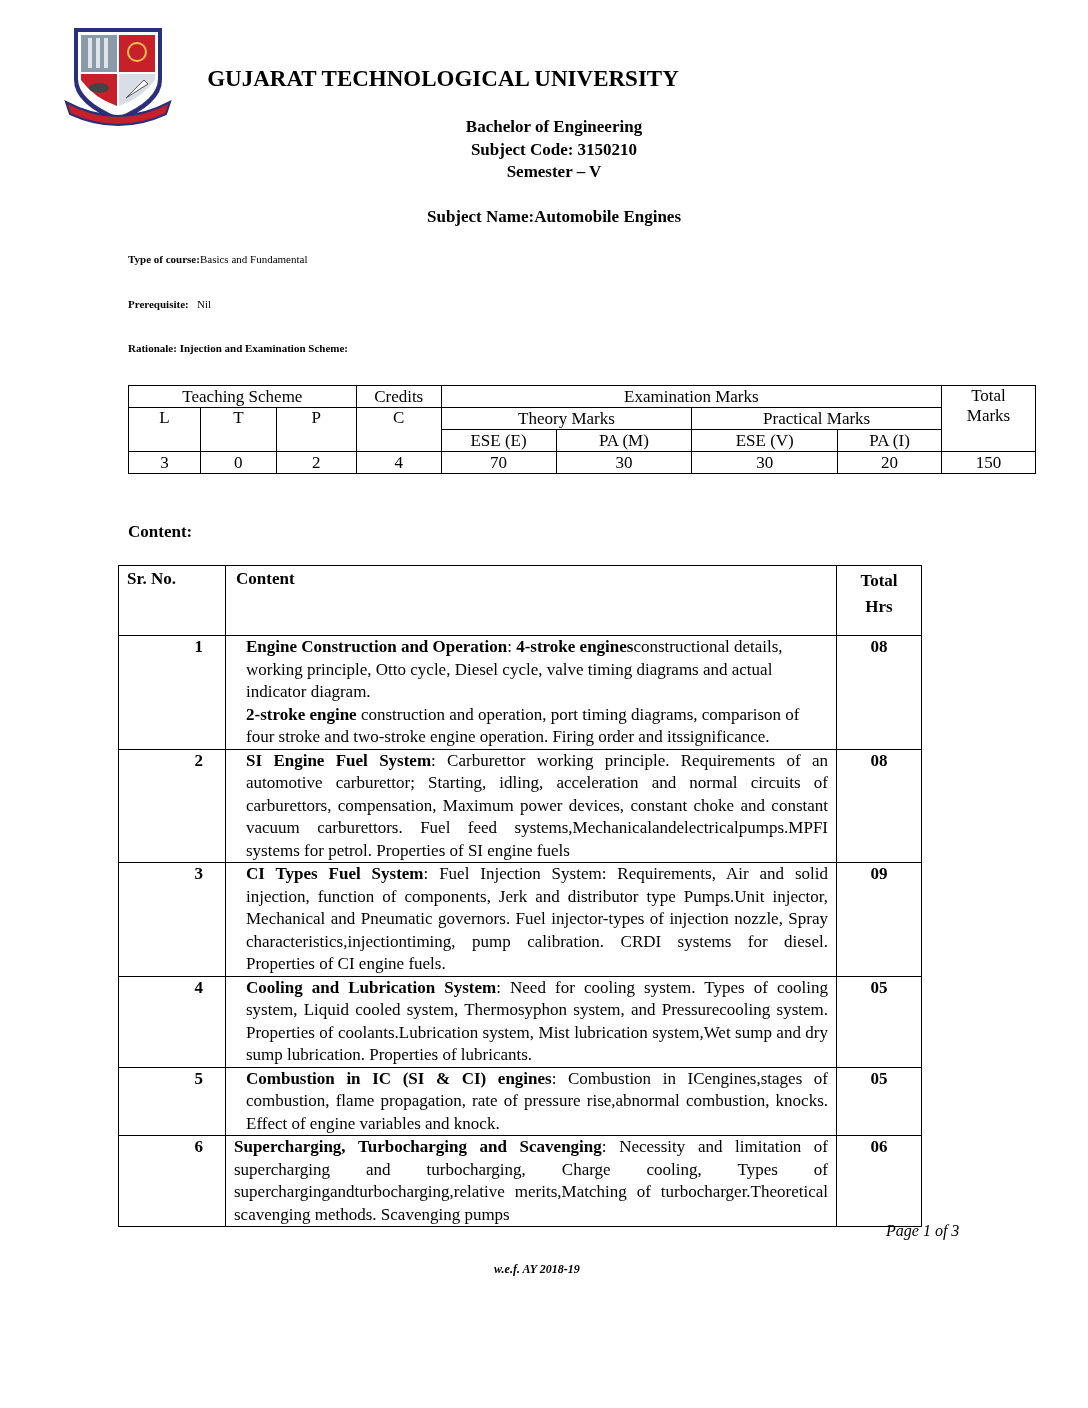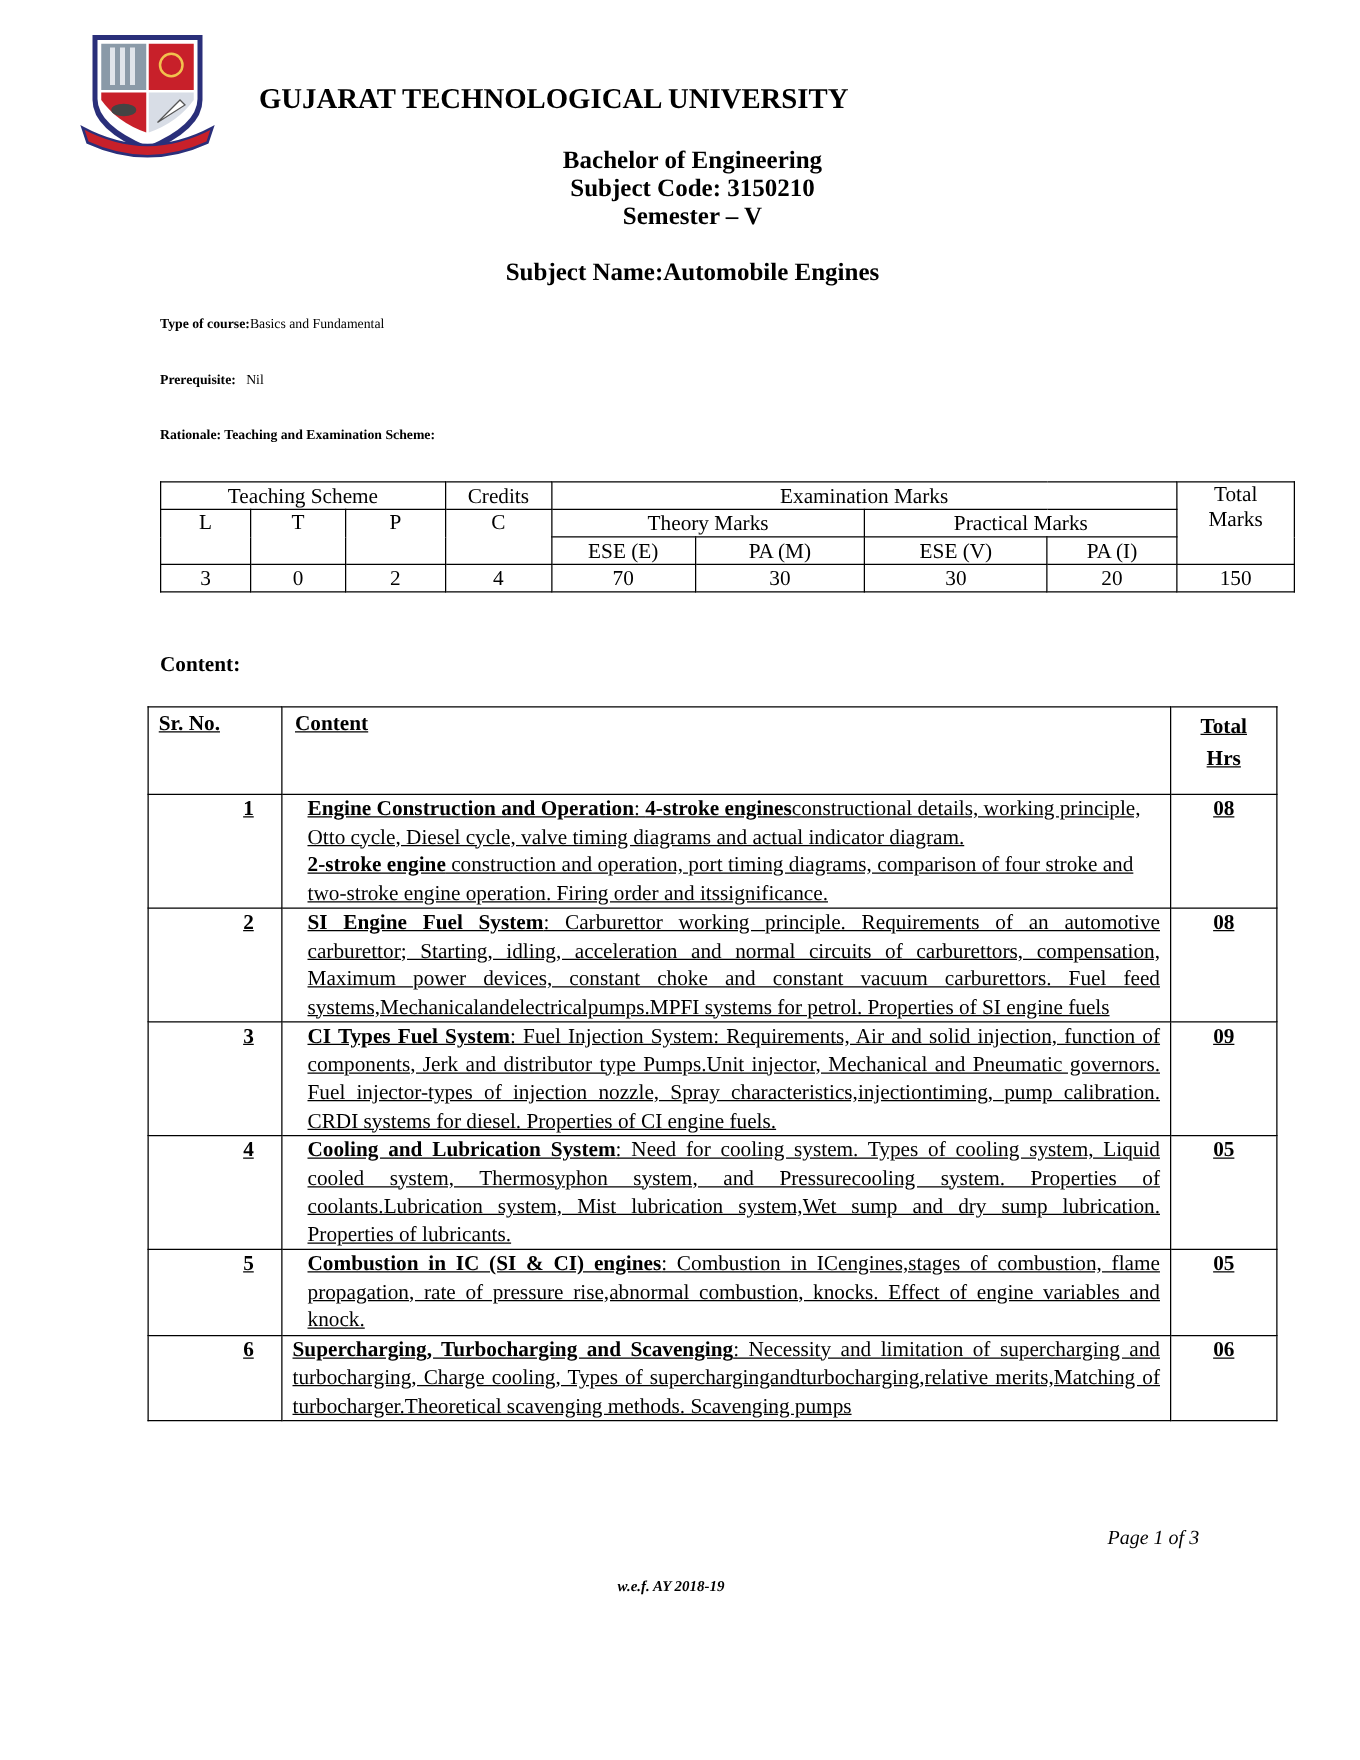--- a/index.html
+++ b/index.html
@@ -1,28 +1,28 @@
 <!DOCTYPE html>
 <html><head>
 <meta charset="utf-8">
 <style>
   html, body { margin:0; padding:0; background:#fff; }
   body { width:1088px; height:1408px; position:relative; font-family:"Liberation Serif", serif; color:#000; overflow:hidden; }
   .abs { position:absolute; }
   .logo { left:64px; top:22px; width:108px; height:108px; }
   .univ { left:0; width:876px; top:66px; text-align:center; font-size:23px; font-weight:bold; padding-left:10px; box-sizing:border-box; }
   .univ span{ display:inline-block; margin-left:0px; }
-  .center-line { left:0; width:1088px; text-align:center; font-weight:bold; font-size:20px; padding-left:20px; box-sizing:border-box; }
+  .center-line { left:0; width:1088px; text-align:center; font-weight:bold; font-size:17px; padding-left:20px; box-sizing:border-box; }
   .label-line { left:128px; font-size:11px; }
   .label-line b { font-weight:bold; }
   table { border-collapse:collapse;padding-left:11px; }
   .scheme { left:128px; top:385px; width:908px; font-size:17px; }
   .scheme td { border:1.5px solid #000; text-align:center; padding:0; height:21px; line-height:20px; }
   .content-head { left:128px; top:522px; font-size:17px; font-weight:bold; }
-  .ctable { left:118px; top:565px; width:904px; font-size:17px;text-decoration:underline; }
+  .ctable { left:118px; top:565px; width:804px; font-size:17px; }
   .ctable td { border:1.5px solid #000; vertical-align:top; padding:0; line-height:22.5px; }
   .ctable .sr { width:84px; text-align:right; padding-right:22px; font-weight:bold; }
   .ctable .hrs { width:84px; text-align:center; font-weight:bold; }
   .ctable .txt { text-align:justify; padding:0 8px 0 20px; }
   .ctable .txt.row6 { padding-left:8px; }
   .footer-page { left:886px; top:1222px; font-size:16px; font-weight:normal; font-style:italic; }
   .footer-wef { left:494px; top:1262px; font-size:12px; font-weight:bold; font-style:italic; }
 </style>
 </head>
 <body>
@@ -52,21 +52,21 @@
 <div class="abs center-line" style="top:162px;">Semester – V</div>
 <div class="abs center-line" style="top:207px;">Subject Name:Automobile Engines</div>
 
 <div class="abs label-line" style="top:253px;">
   <b>Type of course:</b><span>Basics and Fundamental</span>
 </div>
 <div class="abs label-line" style="top:298px;">
   <b>Prerequisite:</b>&nbsp;&nbsp;&nbsp;<span>Nil</span>
 </div>
 <div class="abs label-line" style="top:342px;">
-  <b>Rationale: Teaching and Examination Scheme:</b>
+  <b>Rationale: Injection and Examination Scheme:</b>
 </div>
 
 <table class="abs scheme">
   <colgroup>
     <col style="width:72px">
       <col style="width:76px">
       <col style="width:80px">
       <col style="width:85px">
     <col style="width:115px">
       <col style="width:136px">

